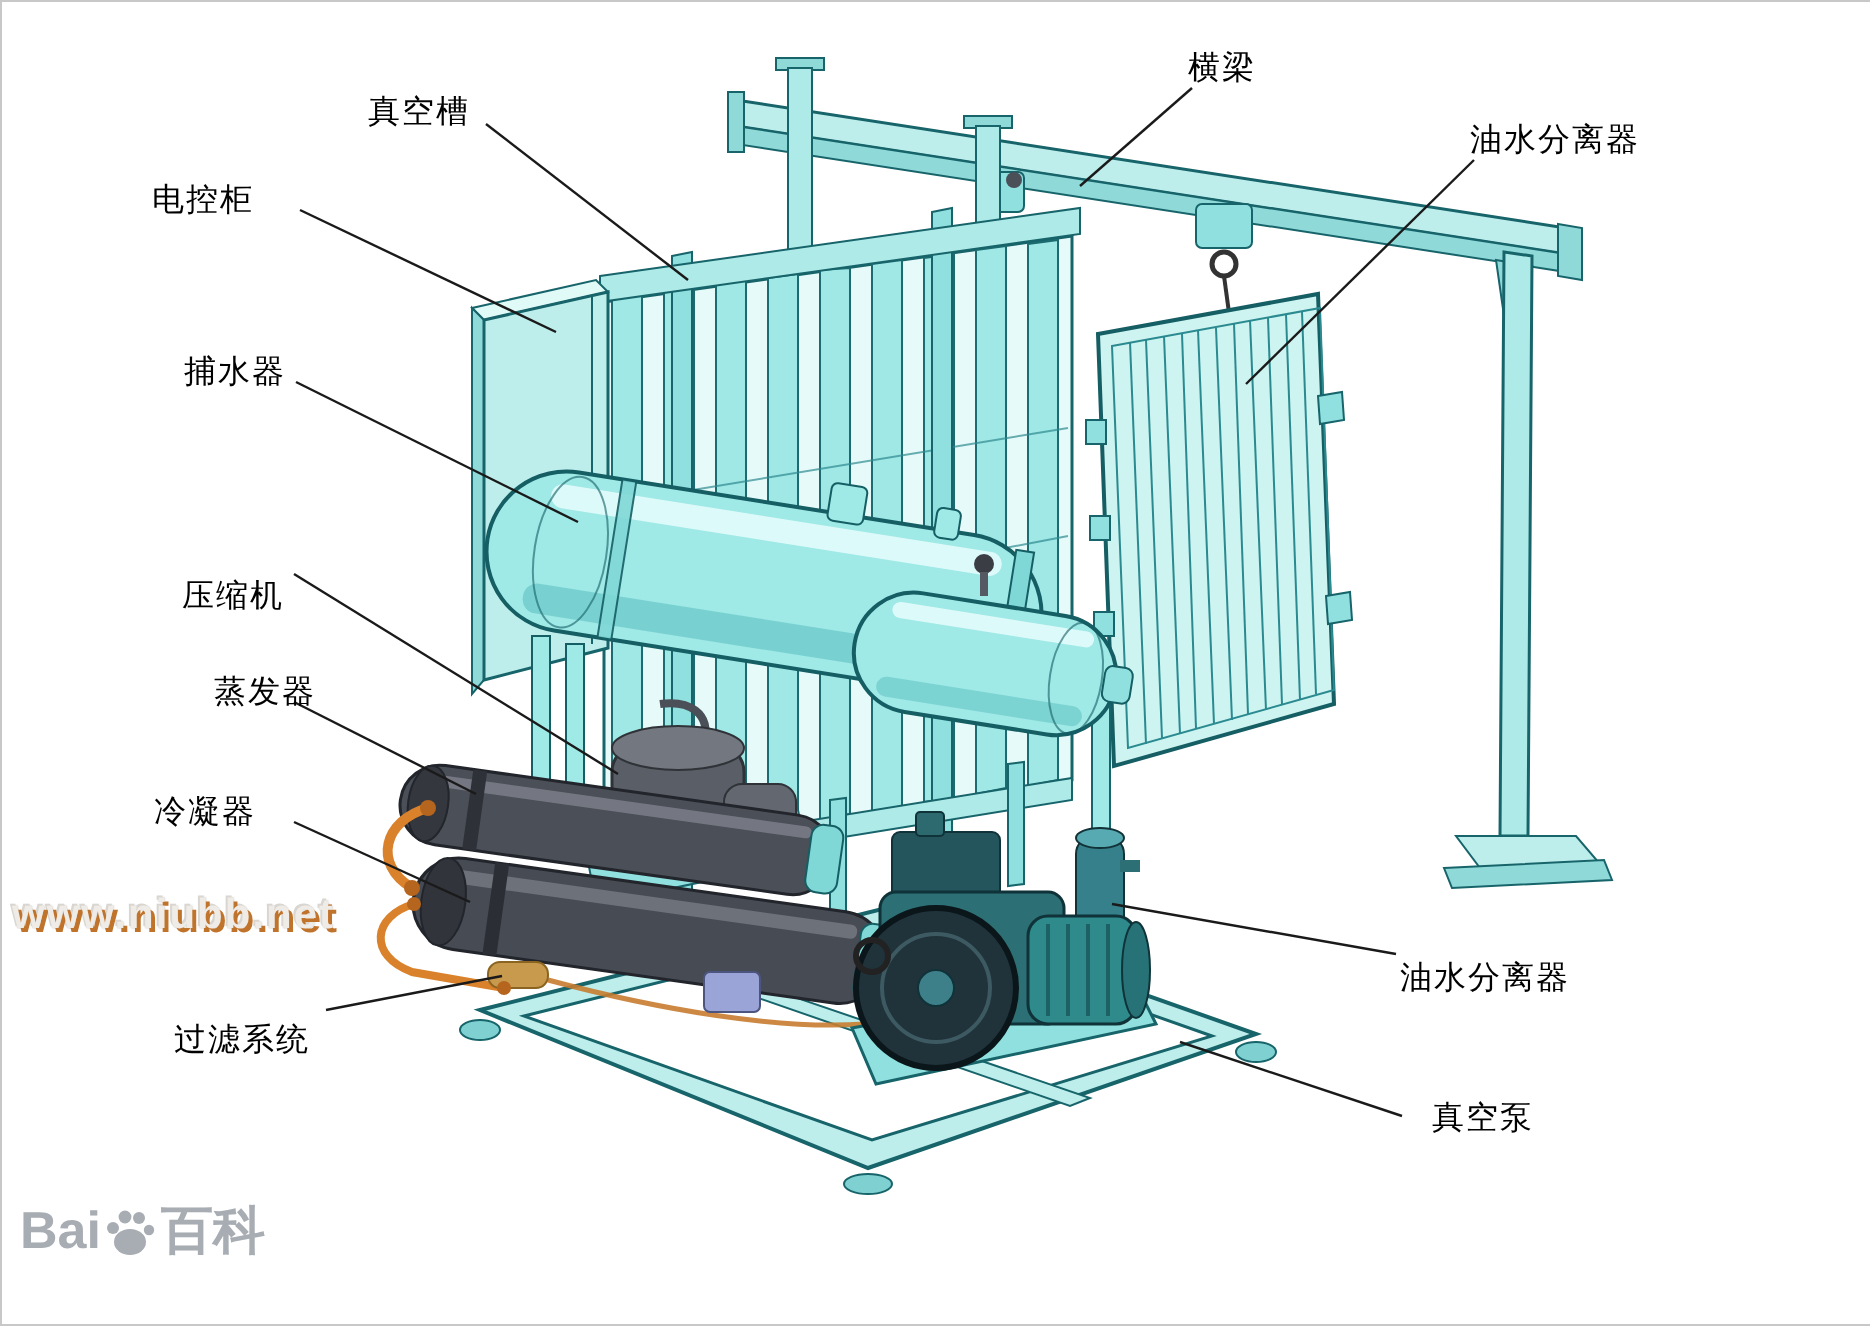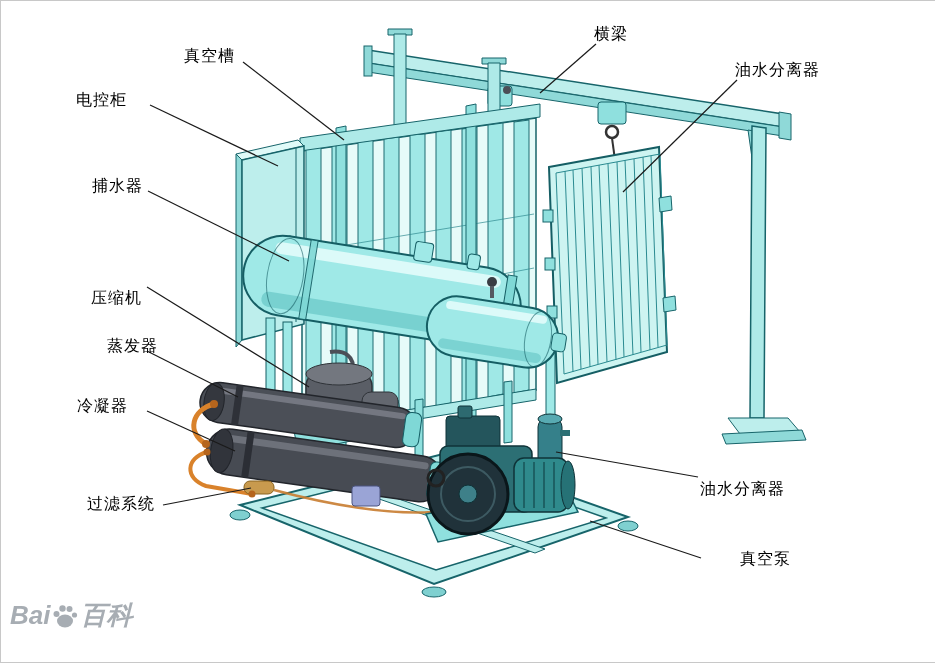--- a/index.html
+++ b/index.html
@@ -11,21 +11,21 @@
   .lbl{
     position:absolute;font-size:16px;color:#000;white-space:nowrap;letter-spacing:1px;
     font-family:"Liberation Sans",sans-serif;
   }
   .watermark{
     position:absolute;left:6px;top:446px;font-size:21px;font-weight:bold;letter-spacing:1px;
     color:#efece7;text-shadow:2px 2px 0 #c0732b,-1px -1px 0 #d9d6d1,0 0 1px #b9b6b1;
   }
   .baike-logo{
     position:absolute;left:10px;top:598px;display:flex;align-items:center;gap:2px;
-    color:#a7adb3;font-size:26px;font-weight:bold;font-style:italic;
+    color:#a7adb3;font-size:26px;font-weight:bold;
   }
   .baike-logo svg{position:static;}
 </style>
 </head>
 <body>
 
 <div class="stage">
 
 <svg width="935" height="663" viewBox="0 0 935 663">
 
@@ -221,24 +221,25 @@
 </svg>
 
 <div class="lbl" style="left:594px;top:24px">横梁</div>
 <div class="lbl" style="left:184px;top:46px">真空槽</div>
 <div class="lbl" style="left:735px;top:60px">油水分离器</div>
 <div class="lbl" style="left:76px;top:90px">电控柜</div>
 <div class="lbl" style="left:92px;top:176px">捕水器</div>
 <div class="lbl" style="left:91px;top:288px">压缩机</div>
 <div class="lbl" style="left:107px;top:336px">蒸发器</div>
 <div class="lbl" style="left:77px;top:396px">冷凝器</div>
-<div class="lbl" style="left:87px;top:494px">过滤系统</div>
+<div class="lbl" style="left:87px;top:510px">过滤系统</div>
 <div class="lbl" style="left:700px;top:479px">油水分离器</div>
-<div class="lbl" style="left:740px;top:549px">真空泵</div>
-
+<div class="lbl" style="left:716px;top:549px">真空泵</div>
+
+<div class="watermark">www.niubb.net</div>
 
 <div class="baike-logo">
   <span>Bai</span>
   <svg width="26" height="28" viewBox="0 0 26 28">
     <ellipse cx="13" cy="19" rx="8" ry="6.5" fill="#a7adb3"></ellipse>
     <circle cx="4.5" cy="12" r="3" fill="#a7adb3"></circle>
     <circle cx="10.5" cy="6.5" r="3.2" fill="#a7adb3"></circle>
     <circle cx="17.5" cy="7" r="3" fill="#a7adb3"></circle>
     <circle cx="22.5" cy="13" r="2.6" fill="#a7adb3"></circle>
   </svg>

